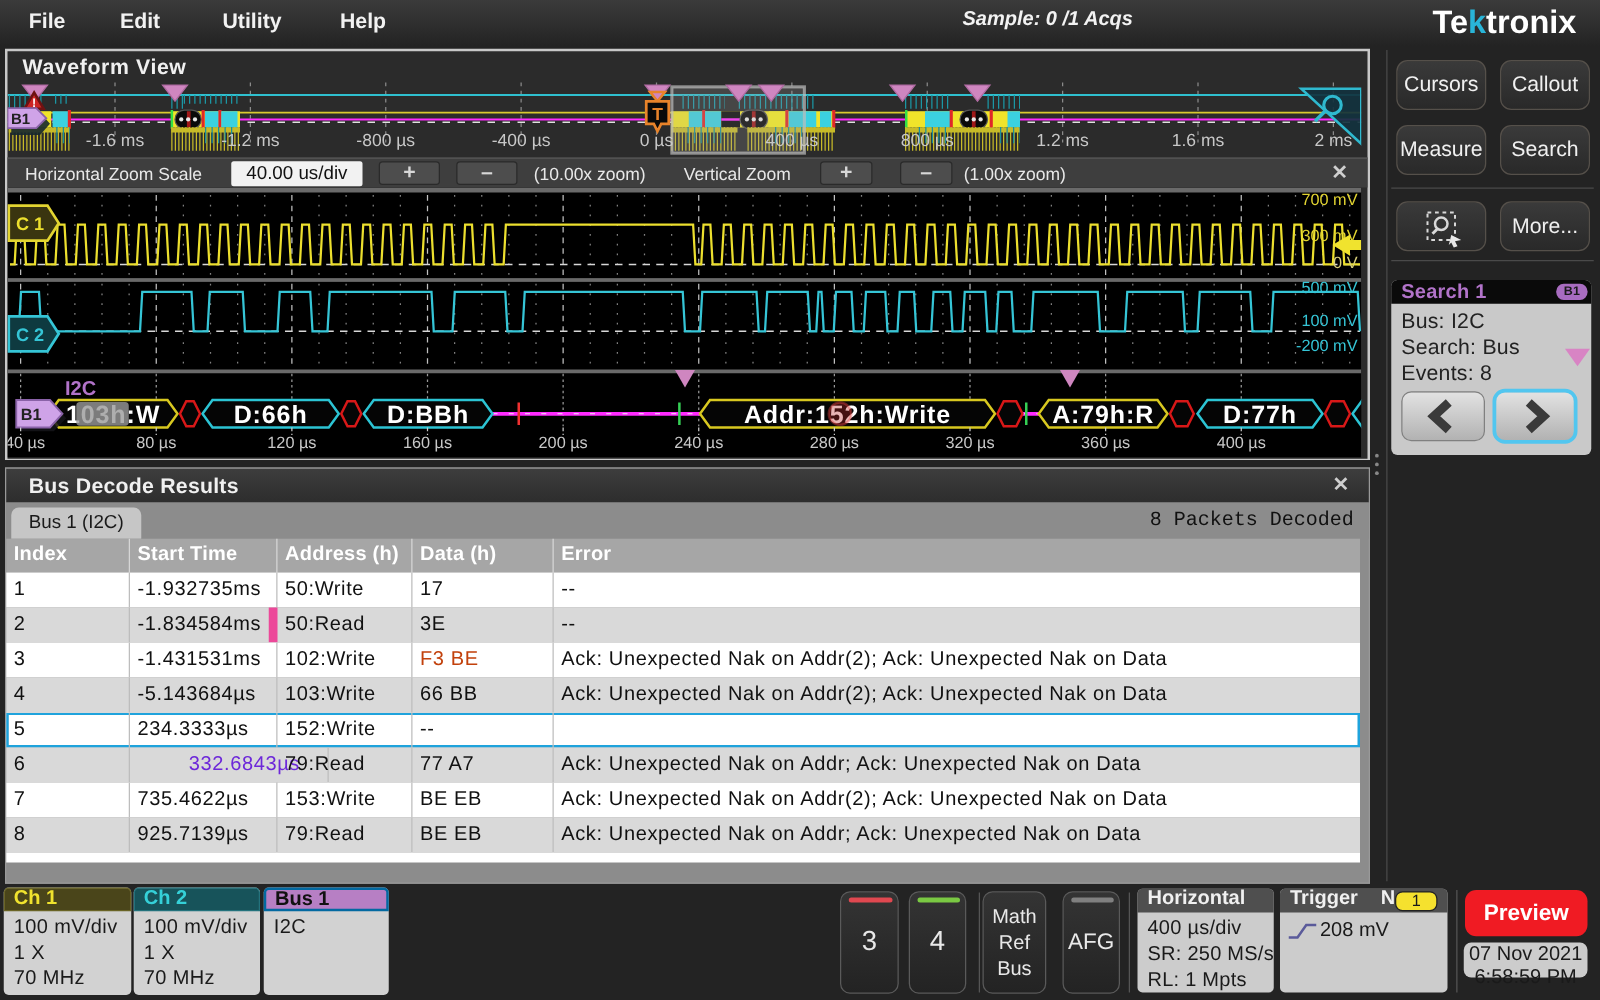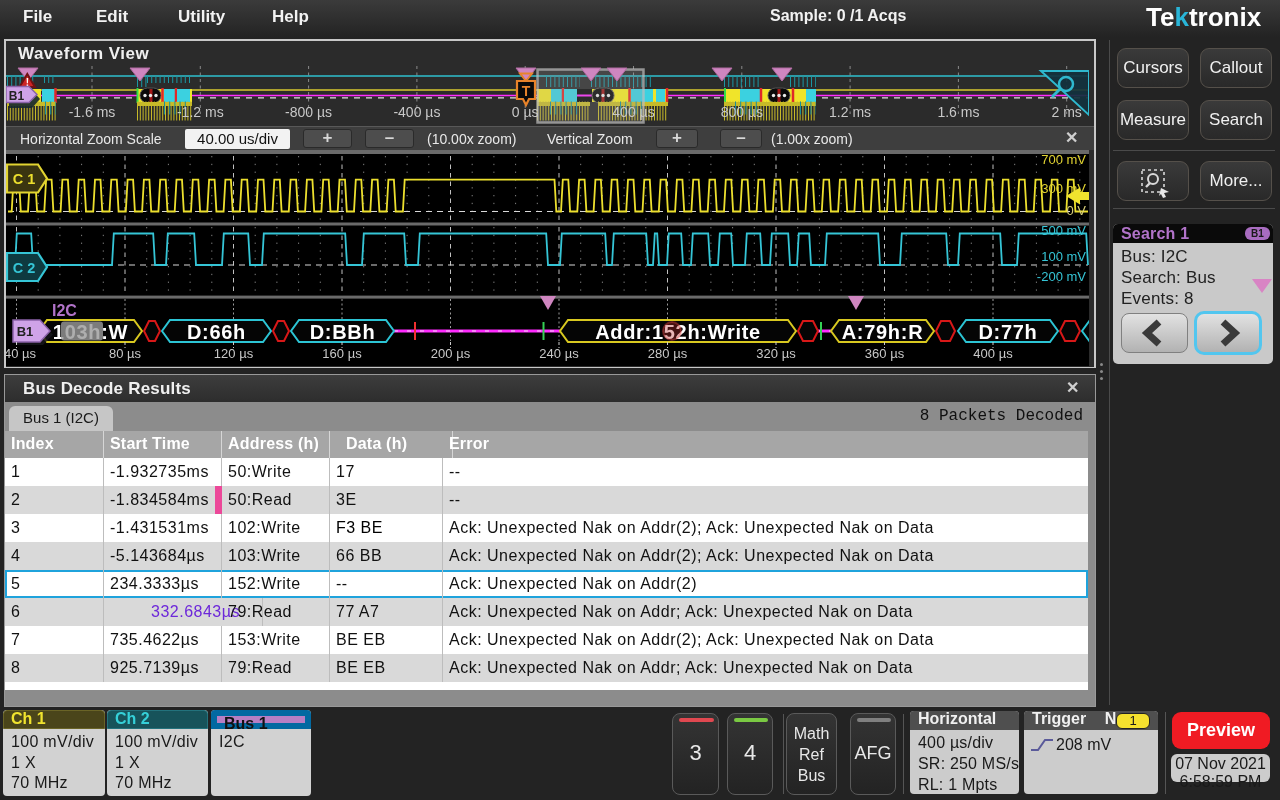--- a/index.html
+++ b/index.html
@@ -6,21 +6,21 @@
 .abs { position:absolute; }
 div,span { white-space:nowrap; }
 </style></head>
 <body>
 
 <div class="abs" style="left:0;top:0;width:1280px;height:37px;background:linear-gradient(#3b3b3b,#232323);">
   <span class="abs" style="left:23px;top:7px;font-size:17px;font-weight:bold;color:#f2f2f2;">File</span>
   <span class="abs" style="left:96px;top:7px;font-size:17px;font-weight:bold;color:#f2f2f2;">Edit</span>
   <span class="abs" style="left:178px;top:7px;font-size:17px;font-weight:bold;color:#f2f2f2;">Utility</span>
   <span class="abs" style="left:272px;top:7px;font-size:17px;font-weight:bold;color:#f2f2f2;">Help</span>
-  <span class="abs" style="left:770px;top:7px;font-size:16px;font-weight:bold;color:#f2f2f2;">Sample: 0 /1 Acqs</span>
+  <span class="abs" style="left:770px;top:7px;font-size:16px;font-weight:bold;color:#f2f2f2;font-style:italic;">Sample: 0 /1 Acqs</span>
   <span class="abs" style="left:1146px;top:2px;font-size:26px;font-weight:bold;color:#fff;">Te<span style="color:#29b5d8;">k</span>tronix</span>
 </div>
 
 <div class="abs" style="left:4px;top:39px;width:1092px;height:329px;background:#2b2b2b;border:2px solid #c8c8c8;border-bottom-width:1px;"></div>
 <div class="abs" style="left:18px;top:44px;font-size:17px;font-weight:bold;letter-spacing:0.5px;color:#f0f0f0;">Waveform View</div>
 
 <svg width="1083" height="60" style="position:absolute;left:6px;top:64px" xmlns="http://www.w3.org/2000/svg">
 <line x1="86.0" y1="2" x2="86.0" y2="50" stroke="#8a8a8a" stroke-width="1" stroke-dasharray="3 3.5"></line>
 <line x1="194.3" y1="2" x2="194.3" y2="50" stroke="#8a8a8a" stroke-width="1" stroke-dasharray="3 3.5"></line>
 <line x1="302.6" y1="2" x2="302.6" y2="50" stroke="#8a8a8a" stroke-width="1" stroke-dasharray="3 3.5"></line>
@@ -337,21 +337,21 @@
     <span class="abs" style="left:1061px;top:3px;font-size:16px;color:#cfcfcf;font-weight:bold;">✕</span>
   </div>
   <div class="abs" style="left:0;top:27px;width:1090px;height:29px;background:#8c8c8c;">
     <div class="abs" style="left:4px;top:4px;width:104px;height:25px;background:#c6c6c6;border-radius:6px 6px 0 0;text-align:center;font-size:15px;color:#1a1a1a;padding-top:3px;">Bus 1 (I2C)</div>
     <span class="abs" style="right:12px;top:5px;font-size:16px;color:#111;font-family:Liberation Mono, monospace;">8 Packets Decoded</span>
   </div>
   <div class="abs" style="left:0;top:56px;width:1083px;height:27px;background:#a6a6a6;">
     <div class="abs" style="left:0;top:0;width:99px;height:27px;border-right:1px solid #d6d6d6;padding:4px 0 0 6px;font-size:16px;letter-spacing:0.2px;font-weight:bold;color:#fff;">Index</div>
     <div class="abs" style="left:99px;top:0;width:118px;height:27px;border-right:1px solid #d6d6d6;padding:4px 0 0 6px;font-size:16px;letter-spacing:0.2px;font-weight:bold;color:#fff;">Start Time</div>
     <div class="abs" style="left:217px;top:0;width:108px;height:27px;border-right:1px solid #d6d6d6;padding:4px 0 0 6px;font-size:16px;letter-spacing:0.2px;font-weight:bold;color:#fff;">Address (h)</div>
-    <div class="abs" style="left:335px;top:0;width:113px;height:27px;border-right:1px solid #d6d6d6;padding:4px 0 0 6px;font-size:16px;letter-spacing:0.2px;font-weight:bold;color:#fff;">Data (h)</div>
+    <div class="abs" style="left:325px;top:0;width:113px;height:27px;border-right:1px solid #d6d6d6;padding:4px 0 0 6px;font-size:16px;letter-spacing:0.2px;font-weight:bold;color:#fff;">Data (h)</div>
     <div class="abs" style="left:438px;top:0;width:645px;height:27px;padding:4px 15px 0 6px;font-size:16px;letter-spacing:0.2px;font-weight:bold;color:#fff;">Error</div>
   </div>
   <div class="abs" style="left:0;top:83px;width:1083px;height:224px;">
     <div class="abs" style="left:0;top:0px;width:1083px;height:28px;background:#ffffff;">
         <div class="abs" style="left:0px;top:0;width:99px;height:28px;border-right:1px solid #bdbdbd;padding:5px 0 0 6px;font-size:16px;letter-spacing:0.5px;color:#111;">1</div>
         <div class="abs" style="left:99px;top:0;width:118px;height:28px;border-right:1px solid #bdbdbd;padding:5px 0 0 6px;font-size:16px;letter-spacing:0.5px;color:#111;">-1.932735ms</div>
         <div class="abs" style="left:217px;top:0;width:108px;height:28px;border-right:1px solid #bdbdbd;padding:5px 0 0 6px;font-size:16px;letter-spacing:0.5px;color:#111;">50:Write</div>
         <div class="abs" style="left:325px;top:0;width:113px;height:28px;border-right:1px solid #bdbdbd;padding:5px 0 0 6px;font-size:16px;letter-spacing:0.5px;color:#111;">17</div>
         <div class="abs" style="left:438px;top:0;width:645px;height:28px;padding:5px 0 0 6px;font-size:16px;letter-spacing:0.5px;color:#111;">--</div>
       </div>
@@ -359,36 +359,35 @@
         <div class="abs" style="left:0px;top:0;width:99px;height:28px;border-right:1px solid #bdbdbd;padding:5px 0 0 6px;font-size:16px;letter-spacing:0.5px;color:#111;">2</div>
         <div class="abs" style="left:99px;top:0;width:118px;height:28px;border-right:7px solid #ec4899;padding:5px 0 0 6px;font-size:16px;letter-spacing:0.5px;color:#111;">-1.834584ms</div>
         <div class="abs" style="left:217px;top:0;width:108px;height:28px;border-right:1px solid #bdbdbd;padding:5px 0 0 6px;font-size:16px;letter-spacing:0.5px;color:#111;">50:Read</div>
         <div class="abs" style="left:325px;top:0;width:113px;height:28px;border-right:1px solid #bdbdbd;padding:5px 0 0 6px;font-size:16px;letter-spacing:0.5px;color:#111;">3E</div>
         <div class="abs" style="left:438px;top:0;width:645px;height:28px;padding:5px 0 0 6px;font-size:16px;letter-spacing:0.5px;color:#111;">--</div>
       </div>
       <div class="abs" style="left:0;top:56px;width:1083px;height:28px;background:#ffffff;">
         <div class="abs" style="left:0px;top:0;width:99px;height:28px;border-right:1px solid #bdbdbd;padding:5px 0 0 6px;font-size:16px;letter-spacing:0.5px;color:#111;">3</div>
         <div class="abs" style="left:99px;top:0;width:118px;height:28px;border-right:1px solid #bdbdbd;padding:5px 0 0 6px;font-size:16px;letter-spacing:0.5px;color:#111;">-1.431531ms</div>
         <div class="abs" style="left:217px;top:0;width:108px;height:28px;border-right:1px solid #bdbdbd;padding:5px 0 0 6px;font-size:16px;letter-spacing:0.5px;color:#111;">102:Write</div>
-        <div class="abs" style="left:325px;top:0;width:113px;height:28px;border-right:1px solid #bdbdbd;padding:5px 0 0 6px;font-size:16px;letter-spacing:0.5px;color:#000000;">F3 BE</div>
+        <div class="abs" style="left:325px;top:0;width:113px;height:28px;border-right:1px solid #bdbdbd;padding:5px 0 0 6px;font-size:16px;letter-spacing:0.5px;color:#c2410c;">F3 BE</div>
         <div class="abs" style="left:438px;top:0;width:645px;height:28px;padding:5px 0 0 6px;font-size:16px;letter-spacing:0.5px;color:#111;">Ack: Unexpected Nak on Addr(2); Ack: Unexpected Nak on Data</div>
       </div>
       <div class="abs" style="left:0;top:84px;width:1083px;height:28px;background:#d9d9d9;">
         <div class="abs" style="left:0px;top:0;width:99px;height:28px;border-right:1px solid #bdbdbd;padding:5px 0 0 6px;font-size:16px;letter-spacing:0.5px;color:#111;">4</div>
         <div class="abs" style="left:99px;top:0;width:118px;height:28px;border-right:1px solid #bdbdbd;padding:5px 0 0 6px;font-size:16px;letter-spacing:0.5px;color:#111;">-5.143684µs</div>
         <div class="abs" style="left:217px;top:0;width:108px;height:28px;border-right:1px solid #bdbdbd;padding:5px 0 0 6px;font-size:16px;letter-spacing:0.5px;color:#111;">103:Write</div>
         <div class="abs" style="left:325px;top:0;width:113px;height:28px;border-right:1px solid #bdbdbd;padding:5px 0 0 6px;font-size:16px;letter-spacing:0.5px;color:#111;">66 BB</div>
         <div class="abs" style="left:438px;top:0;width:645px;height:28px;padding:5px 0 0 6px;font-size:16px;letter-spacing:0.5px;color:#111;">Ack: Unexpected Nak on Addr(2); Ack: Unexpected Nak on Data</div>
       </div>
       <div class="abs" style="left:0;top:112px;width:1083px;height:28px;background:#ffffff;box-shadow:inset 0 0 0 2px #1fa3dc;">
         <div class="abs" style="left:0px;top:0;width:99px;height:28px;border-right:1px solid #bdbdbd;padding:5px 0 0 6px;font-size:16px;letter-spacing:0.5px;color:#111;">5</div>
         <div class="abs" style="left:99px;top:0;width:118px;height:28px;border-right:1px solid #bdbdbd;padding:5px 0 0 6px;font-size:16px;letter-spacing:0.5px;color:#111;">234.3333µs</div>
         <div class="abs" style="left:217px;top:0;width:108px;height:28px;border-right:1px solid #bdbdbd;padding:5px 0 0 6px;font-size:16px;letter-spacing:0.5px;color:#111;">152:Write</div>
         <div class="abs" style="left:325px;top:0;width:113px;height:28px;border-right:1px solid #bdbdbd;padding:5px 0 0 6px;font-size:16px;letter-spacing:0.5px;color:#111;">--</div>
-        <div class="abs" style="left:438px;top:0;width:645px;height:28px;padding:5px 0 0 6px;font-size:16px;letter-spacing:0.5px;color:#111;">Ack: Unexpected Nak on Addr(2)</div>
       </div>
       <div class="abs" style="left:0;top:140px;width:1083px;height:28px;background:#d9d9d9;">
         <div class="abs" style="left:0px;top:0;width:99px;height:28px;border-right:1px solid #bdbdbd;padding:5px 0 0 6px;font-size:16px;letter-spacing:0.5px;color:#111;">6</div>
         <div class="abs" style="left:99px;top:0;width:118px;height:28px;border-right:1px solid #bdbdbd;padding:5px 0 0 6px;font-size:16px;letter-spacing:0.5px;color:#6d28d9;margin-left:41px;">332.6843µs</div>
         <div class="abs" style="left:217px;top:0;width:108px;height:28px;border-right:1px solid #bdbdbd;padding:5px 0 0 6px;font-size:16px;letter-spacing:0.5px;color:#111;">79:Read</div>
         <div class="abs" style="left:325px;top:0;width:113px;height:28px;border-right:1px solid #bdbdbd;padding:5px 0 0 6px;font-size:16px;letter-spacing:0.5px;color:#111;">77 A7</div>
         <div class="abs" style="left:438px;top:0;width:645px;height:28px;padding:5px 0 0 6px;font-size:16px;letter-spacing:0.5px;color:#111;">Ack: Unexpected Nak on Addr; Ack: Unexpected Nak on Data</div>
       </div>
       <div class="abs" style="left:0;top:168px;width:1083px;height:28px;background:#ffffff;">
         <div class="abs" style="left:0px;top:0;width:99px;height:28px;border-right:1px solid #bdbdbd;padding:5px 0 0 6px;font-size:16px;letter-spacing:0.5px;color:#111;">7</div>
@@ -462,21 +461,21 @@
     <span style="padding-left:7px;font-size:16px;font-weight:bold;color:#35d0d8;position:relative;top:-1px;">Ch 2</span>
   </div>
   <div class="abs" style="left:0;top:21px;width:101px;">
       <div style="padding-left:8px;font-size:16px;letter-spacing:0.3px;color:#1a1a1a;height:20.5px;padding-top:2px;">100 mV/div</div>
       <div style="padding-left:8px;font-size:16px;letter-spacing:0.3px;color:#1a1a1a;height:20.5px;padding-top:2px;">1 X</div>
       <div style="padding-left:8px;font-size:16px;letter-spacing:0.3px;color:#1a1a1a;height:20.5px;padding-top:2px;">70 MHz</div>
     </div>
 </div>
 
 <div class="abs" style="left:211px;top:710px;width:100px;height:86px;background:#d2d2d2;border-radius:4px;">
-  <div class="abs" style="left:0;top:0;width:100px;height:19px;background:#b77fc4;border:6px solid #0369a1;border-radius:4px 4px 0 0;">
+  <div class="abs" style="left:0;top:0;width:100px;height:19px;background:#b77fc4;border:2px solid #0369a1;border-radius:4px 4px 0 0;">
     <span style="padding-left:7px;font-size:16px;font-weight:bold;color:#111;position:relative;top:-1px;">Bus 1</span>
   </div>
   <div class="abs" style="left:0;top:21px;width:100px;">
       <div style="padding-left:8px;font-size:16px;letter-spacing:0.3px;color:#1a1a1a;height:20.5px;padding-top:2px;">I2C</div>
     </div>
 </div>
 
 <div class="abs" style="left:672px;top:713px;width:47px;height:82px;background:linear-gradient(#343434,#232323);border:1px solid #5a5a5a;border-radius:8px;">
   <div class="abs" style="left:6px;top:4px;width:35px;height:4px;border-radius:2px;background:#e04850;"></div>
   <div class="abs" style="left:0;top:0;width:45px;height:80px;color:#e8e8e8;font-size:22px;text-align:center;line-height:78px;">3</div>

